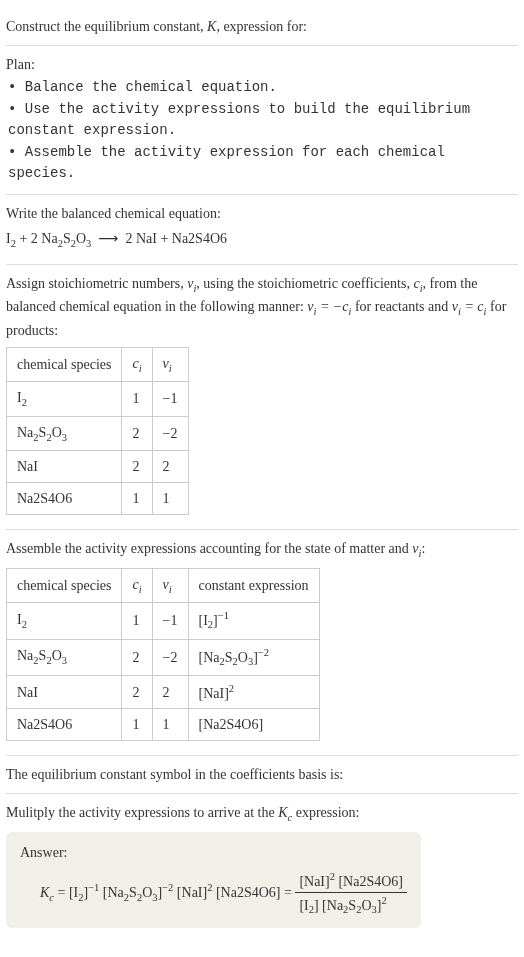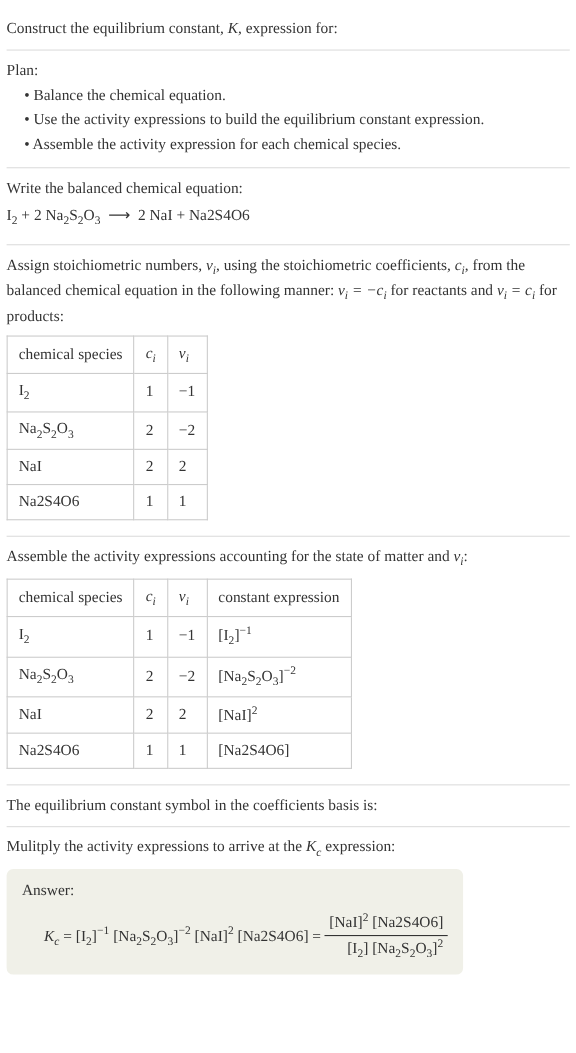--- a/index.html
+++ b/index.html
@@ -54,36 +54,37 @@
     .answer-box {
       background: #f0f0e8;
       border-radius: 6px;
       padding: 10px 14px;
       margin-top: 6px;
       display: inline-block;
     }
     .frac {
       display: inline-block;
       vertical-align: middle;
-      text-align: right;
+      text-align: left;
     }
     .frac .num {
       display: block;
       border-bottom: 1px solid #333;
       padding: 0 4px;
     }
     .frac .den {
       display: block;
       padding: 0 4px;
     }
     .plan-list {
       margin: 2px 0;
     }
     .plan-item {
-      margin: 1px 16px;
+      margin: 1px 2px;
+      font-family: Liberation Mono, monospace;
     }
   </style>
 </head>
 <body>
 
 <div class="section">
   <div>
     <span>Construct the equilibrium constant, </span><span class="italic">K</span><span>, expression for:</span>
   </div>
 </div>

